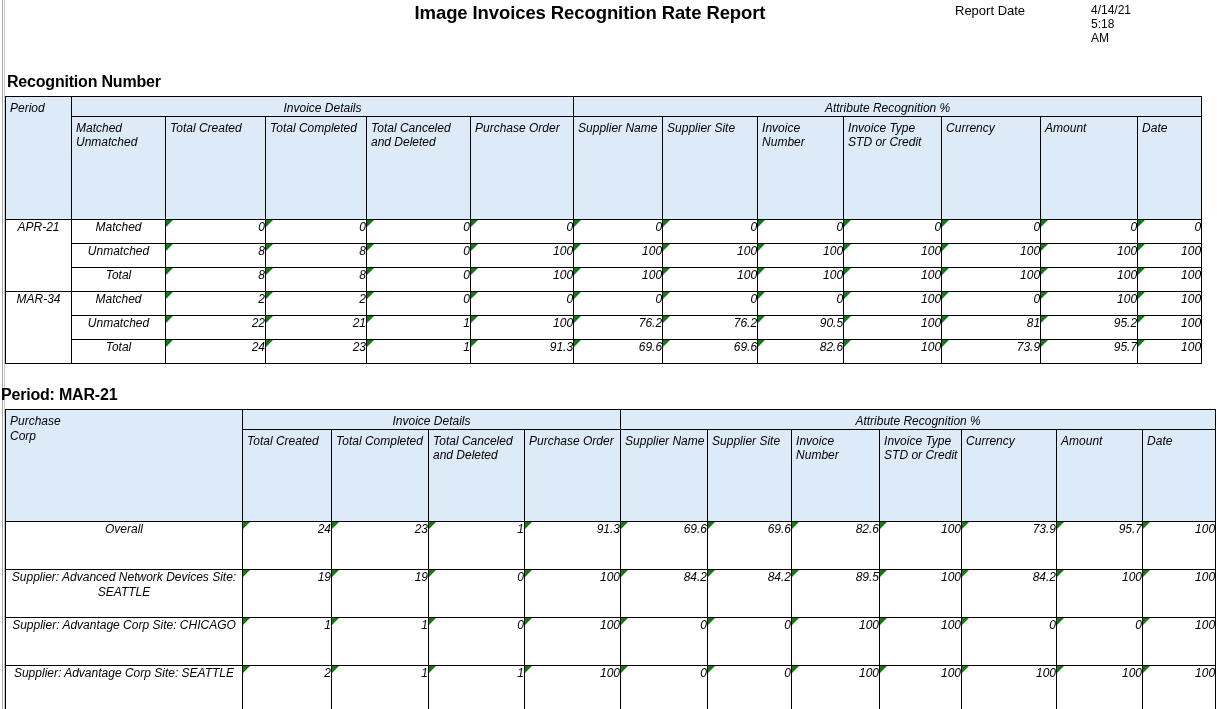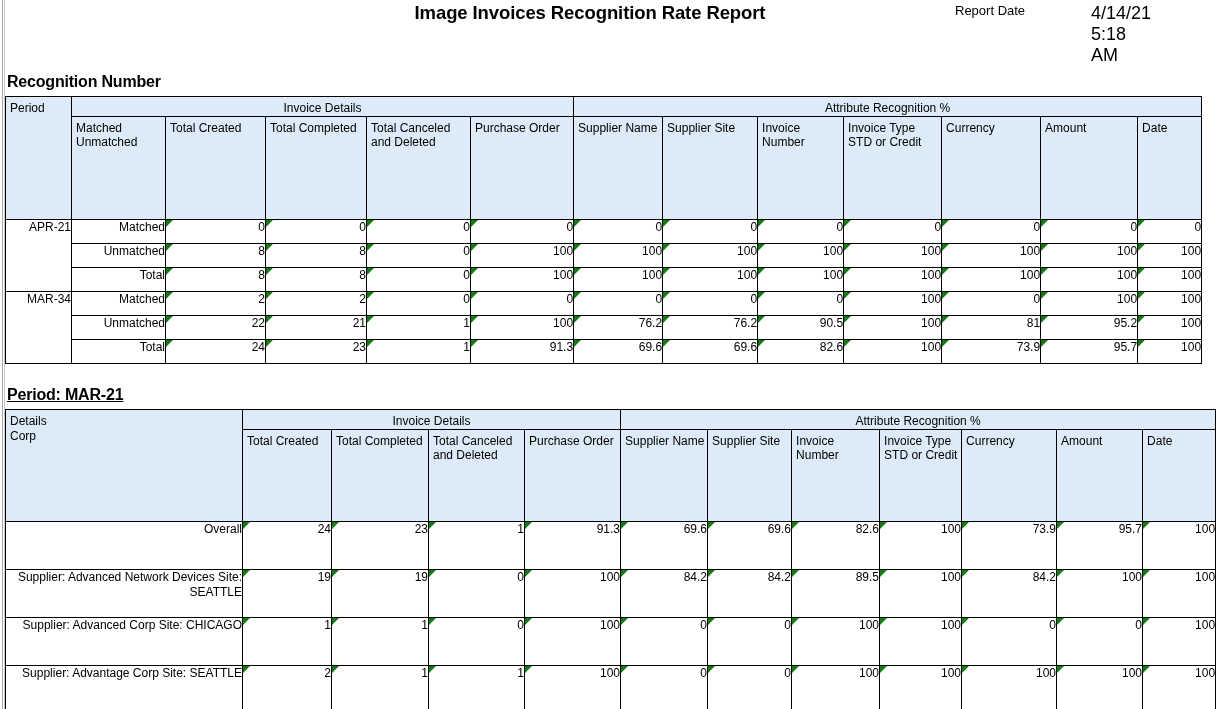--- a/index.html
+++ b/index.html
@@ -58,41 +58,42 @@
     position: absolute;
     left: 955px;
     top: 3px;
     font-size: 13px;
     font-weight: normal;
   }
   .report-date-value {
     position: absolute;
     left: 1091px;
     top: 3px;
-    font-size: 18px;
+    font-size: 12px;
     font-weight: normal;
   }
 
   
   .section-title {
     position: absolute;
     font-size: 16px;
     font-weight: bold;
     letter-spacing: -0.2px;
   }
   #sec-title-1 { left: 7px; top: 73px; }
-  #sec-title-2 { left: 7px; top: 386px; text-decoration: underline; }
+  #sec-title-2 { left: 1px; top: 386px; }
 
   
   table.rpt {
     position: absolute;
     border-collapse: collapse;
     table-layout: fixed;
     font-size: 12px;
     background: #fef9c3;
+    font-style: italic;
   }
   table.rpt td, table.rpt th {
     border: 1px solid #000000;
     padding: 0;
     vertical-align: top;
     font-weight: normal;
     overflow: hidden;
   }
   .hdr {
     background: #dcebf7;
@@ -105,21 +106,21 @@
   .hdr.ctr .pad { padding: 4px 0 0 0; }
 
   td.num {
     text-align: right;
     position: relative;
     padding: 3px 4px 0 0;
     line-height: 15px;
     background: #ffffff;
   }
   td.txt {
-    text-align: right;
+    text-align: center;
     padding: 3px 0 0 4px;
     line-height: 15px;
     background: #ffffff;
   }
   td.bold, .bold { font-weight: bold; }
 
   
   td.num .tri {
     position: absolute;
     left: 0;
@@ -322,21 +323,21 @@
       <col style="width:88px">
       <col style="width:82px">
     <col style="width:95px">
       <col style="width:86px">
       <col style="width:73px">
   </colgroup>
   <tbody>
     <tr>
       <td class="hdr" rowspan="2">
         <div class="pad">
-          <div>Details</div>
+          <div>Purchase</div>
           <div>Corp</div>
         </div>
       </td>
       <td class="hdr ctr" colspan="4">
         <div class="pad">Invoice Details</div>
       </td>
       <td class="hdr ctr" colspan="7">
         <div class="pad">Attribute Recognition %</div>
       </td>
     </tr>
@@ -399,21 +400,21 @@
         <td class="num"><span class="tri"></span>100</td>
         <td class="num"><span class="tri"></span>84.2</td>
         <td class="num"><span class="tri"></span>84.2</td>
         <td class="num"><span class="tri"></span>89.5</td>
         <td class="num"><span class="tri"></span>100</td>
         <td class="num"><span class="tri"></span>84.2</td>
         <td class="num"><span class="tri"></span>100</td>
         <td class="num"><span class="tri"></span>100</td>
       </tr>
       <tr style="height: 48px;">
-        <td class="txt">Supplier: Advanced Corp Site: CHICAGO</td>
+        <td class="txt">Supplier: Advantage Corp Site: CHICAGO</td>
         <td class="num"><span class="tri"></span>1</td>
         <td class="num"><span class="tri"></span>1</td>
         <td class="num"><span class="tri"></span>0</td>
         <td class="num"><span class="tri"></span>100</td>
         <td class="num"><span class="tri"></span>0</td>
         <td class="num"><span class="tri"></span>0</td>
         <td class="num"><span class="tri"></span>100</td>
         <td class="num"><span class="tri"></span>100</td>
         <td class="num"><span class="tri"></span>0</td>
         <td class="num"><span class="tri"></span>0</td>

